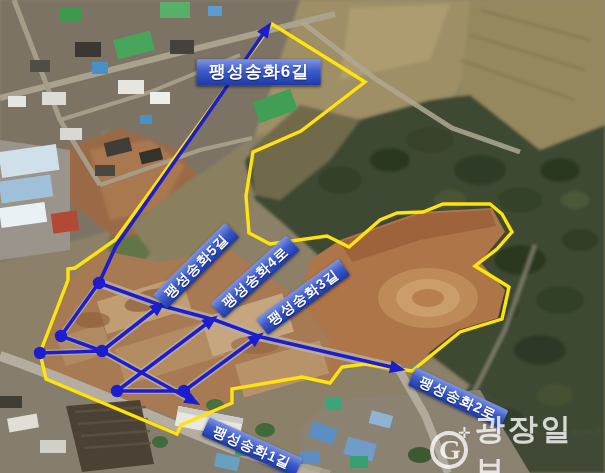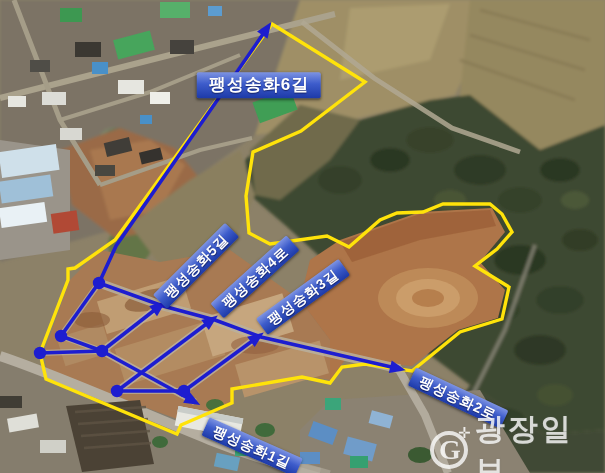--- a/index.html
+++ b/index.html
@@ -12,21 +12,21 @@
   
   .road-label{
     position:absolute;
     transform:translate(-50%,-50%) rotate(var(--rot,0deg));
     background:linear-gradient(180deg,#7d93e2 0%,#3d5ccb 45%,#1d3aa8 100%);
     color:#fff;font-weight:bold;font-size:14px;line-height:1.15;
     padding:2px 9px;border-radius:2px;white-space:nowrap;letter-spacing:1px;
     box-shadow:0 1px 3px rgba(0,0,0,.5);
     text-shadow:0 1px 1px rgba(0,0,30,.5);
   }
-  #label-6{left:259px;top:72px;font-size:17px;padding:3px 12px;margin-top:13px;}
+  #label-6{left:259px;top:72px;font-size:17px;padding:3px 12px;}
   #label-5{left:196px;top:266px;--rot:-45deg;}
   #label-4{left:255px;top:277px;--rot:-42deg;}
   #label-3{left:303px;top:297px;--rot:-36deg;}
   #label-2{left:458px;top:398px;--rot:25deg;}
   #label-1{left:252px;top:447px;--rot:24deg;}
   
   .watermark{position:absolute;left:430px;top:409px;display:flex;align-items:center;
     color:rgba(255,255,255,.8);pointer-events:none;}
   .wm-logo{position:relative;width:38px;height:38px;border:4px solid rgba(255,255,255,.78);
     border-radius:50%;box-sizing:border-box;}

